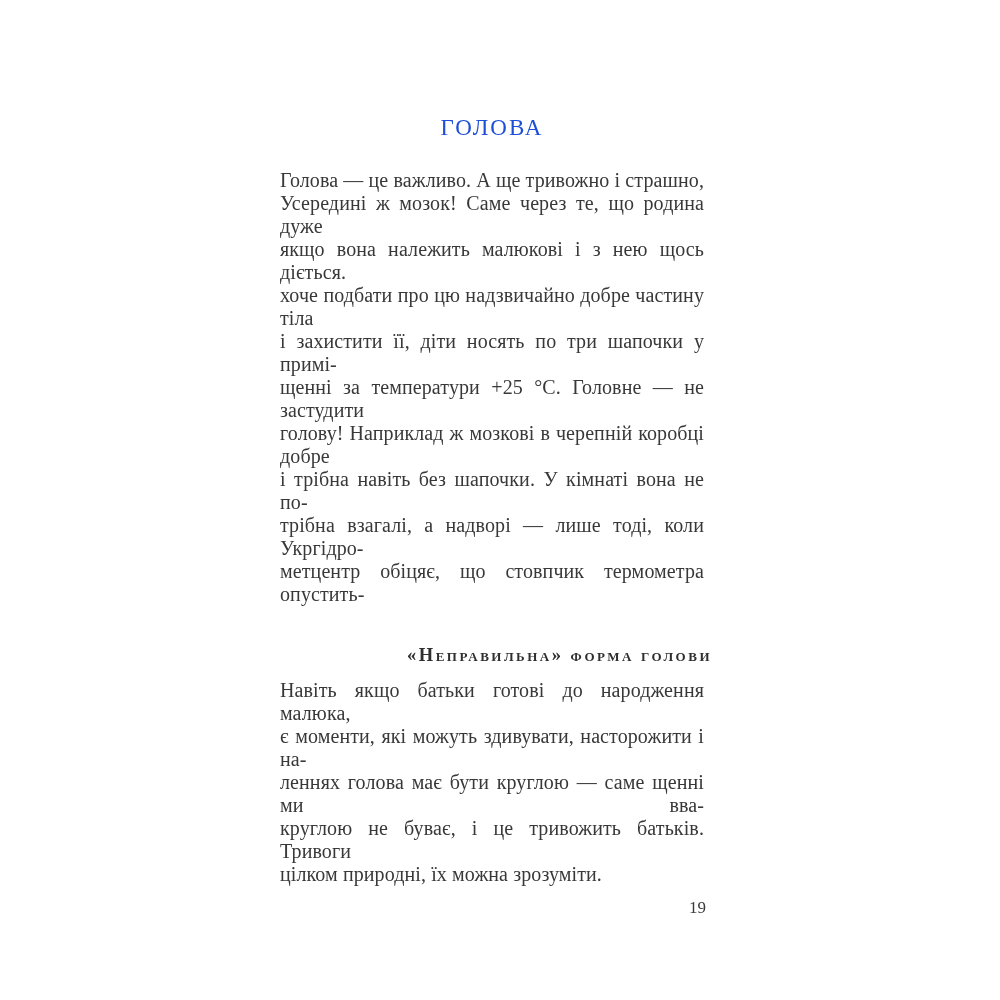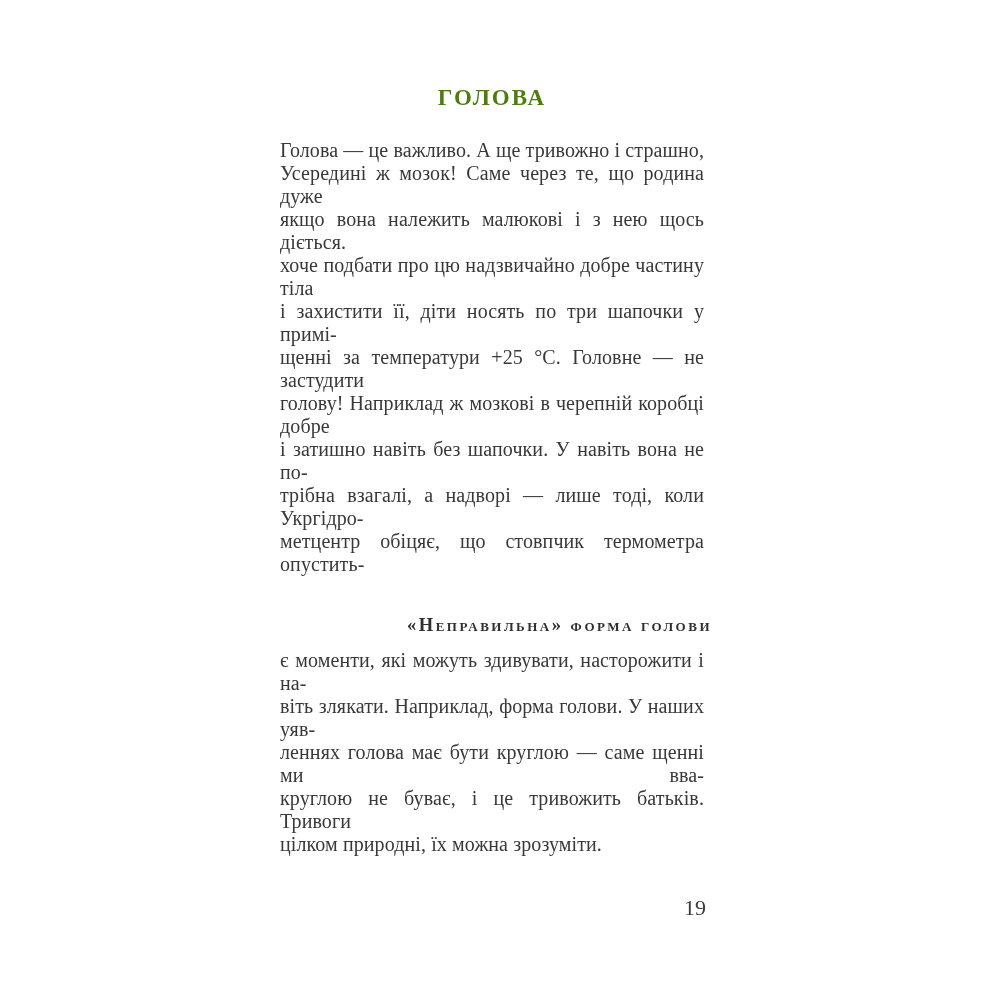--- a/index.html
+++ b/index.html
@@ -16,27 +16,27 @@
     font-family: "Liberation Serif", "DejaVu Serif", serif;
     overflow: hidden;
   }
   .content {
     position: absolute;
     left: 272px;
     top: 0;
     width: 440px;
   }
   .chapter-title {
-    margin: 82px 0 0 0;
+    margin: 112px 0 0 0;
     font-size: 23px;
     line-height: 32px;
-    font-weight: 700;
+    font-weight: 400;
     letter-spacing: 2px;
     text-align: center;
-    color: #4d7c0f;
+    color: #1d4ed8;
   }
   .para {
     margin: 8px;
     font-size: 20px;
     line-height: 23px;
     letter-spacing: 0.1px;
   }
   .para-1 { margin-top: 25px; }
   .para-2 { margin-top: 12px; }
   .section-heading {
@@ -54,50 +54,50 @@
     text-align-last: justify;
     white-space: normal;
   }
   .line-last { text-align-last: left; }
   .page-number {
     position: absolute;
     top: 898px;
     left: 272px;
     width: 434px;
     text-align: right;
-    font-size: 22px;
+    font-size: 17px;
     line-height: 20px;
     color: #3a3a3a;
   }
 </style>
 </head>
 <body>
 
 <div class="page">
   <div class="content">
     <h1 class="chapter-title">ГОЛОВА</h1>
 
     <div class="para para-1">
         <div class="line">Голова — це важливо. А ще тривожно і страшно,</div>
         <div class="line">Усередині ж мозок! Саме через те, що родина дуже</div>
         <div class="line">якщо вона належить малюкові і з нею щось діється.</div>
         <div class="line">хоче подбати про цю надзвичайно добре частину тіла</div>
         <div class="line">і захистити її, діти носять по три шапочки у примі-</div>
         <div class="line">щенні за температури +25 °C. Головне — не застудити</div>
         <div class="line">голову! Наприклад ж мозкові в черепній коробці добре</div>
-        <div class="line">і затишно навіть без шапочки. У навіть вона не по-</div>
+        <div class="line">і трібна навіть без шапочки. У кімнаті вона не по-</div>
         <div class="line">трібна взагалі, а надворі — лише тоді, коли Укргідро-</div>
         <div class="line">метцентр обіцяє, що стовпчик термометра опустить-</div>
       </div>
 
     <h2 class="section-heading">«Неправильна» форма голови</h2>
 
     <div class="para para-2">
+        <div class="line">Навіть якщо батьки готові до народження малюка,</div>
         <div class="line">є моменти, які можуть здивувати, насторожити і на-</div>
-        <div class="line">віть злякати. Наприклад, форма голови. У наших уяв-</div>
         <div class="line">леннях голова має бути круглою — саме щенні ми вва-</div>
         <div class="line">круглою не буває, і це тривожить батьків. Тривоги</div>
         <div class="line line-last">цілком природні, їх можна зрозуміти.</div>
       </div>
 
   </div>
 
   <div class="page-number">19</div>
 </div>
 

